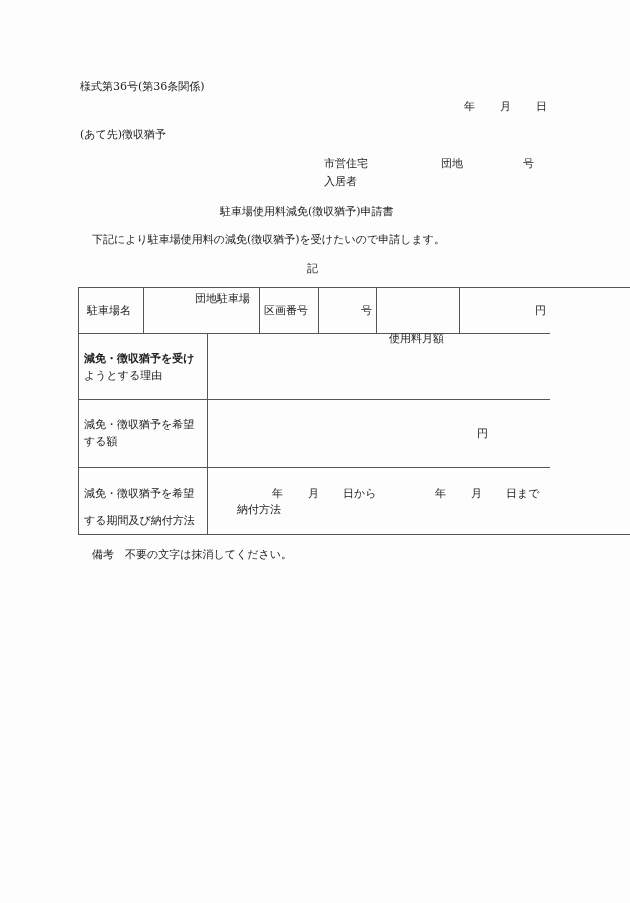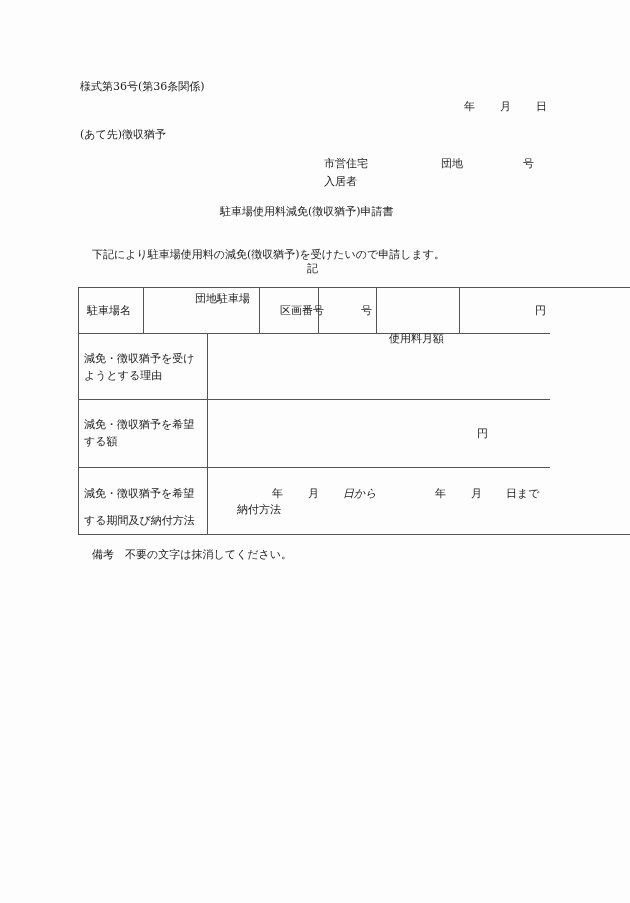--- a/index.html
+++ b/index.html
@@ -25,57 +25,57 @@
 
 <div class="abs" style="left:80px; top:128px;">(あて先)徴収猶予</div>
 
 <div class="abs" style="left:324px; top:157px;">市営住宅</div>
 <div class="abs" style="left:441px; top:157px;">団地</div>
 <div class="abs" style="left:523px; top:157px;">号</div>
 <div class="abs" style="left:324px; top:175px;">入居者</div>
 
 <div class="abs" style="left:220px; top:205px;">駐車場使用料減免(徴収猶予)申請書</div>
 
-<div class="abs" style="left:92px; top:233px;margin-top:15px;">下記により駐車場使用料の減免(徴収猶予)を受けたいので申請します。</div>
+<div class="abs" style="left:92px; top:233px;">下記により駐車場使用料の減免(徴収猶予)を受けたいので申請します。</div>
 
 <div class="abs" style="left:307px; top:262px;">記</div>
 
 <div class="tbl">
 
   <div class="hline" style="left:0; top:45px; width:471px;"></div>
   <div class="hline" style="left:0; top:111px; width:471px;"></div>
   <div class="hline" style="left:0; top:179px; width:471px;"></div>
 
   <div class="vline" style="left:64px; top:0; height:45px;"></div>
   <div class="vline" style="left:180px; top:0; height:45px;"></div>
   <div class="vline" style="left:239px; top:0; height:45px;"></div>
   <div class="vline" style="left:297px; top:0; height:45px;"></div>
   <div class="vline" style="left:380px; top:0; height:45px;"></div>
 
   <div class="vline" style="left:128px; top:45px; height:201px;"></div>
 
   <div class="cell" style="left:8px; top:14px;">駐車場名</div>
   <div class="cell" style="left:116px; top:2px;">団地駐車場</div>
-  <div class="cell" style="left:201px; top:14px;">区画番号</div>
+  <div class="cell" style="left:185px; top:14px;">区画番号</div>
   <div class="cell" style="left:282px; top:14px;">号</div>
   <div class="cell" style="left:310px; top:14px;margin-top:28px;">使用料月額</div>
   <div class="cell" style="left:456px; top:14px;">円</div>
 
-  <div class="cell" style="left:5px; top:62px;">減免・徴収猶予を受け</div>
+  <div class="cell" style="left:5px; top:62px;font-weight:bold;">減免・徴収猶予を受け</div>
   <div class="cell" style="left:5px; top:79px;">ようとする理由</div>
   <div class="cell" style="left:140px; top:70px;"></div>
 
   <div class="cell" style="left:5px; top:128px;">減免・徴収猶予を希望</div>
   <div class="cell" style="left:5px; top:145px;">する額</div>
   <div class="cell" style="left:398px; top:137px;">円</div>
 
   <div class="cell" style="left:5px; top:197px;">減免・徴収猶予を希望</div>
   <div class="cell" style="left:5px; top:224px;">する期間及び納付方法</div>
   <div class="cell" style="left:193px; top:197px;">年</div>
   <div class="cell" style="left:229px; top:197px;">月</div>
-  <div class="cell" style="left:264px; top:197px;font-style:italic;">日から</div>
+  <div class="cell" style="left:264px; top:197px;">日から</div>
   <div class="cell" style="left:356px; top:197px;">年</div>
   <div class="cell" style="left:392px; top:197px;">月</div>
   <div class="cell" style="left:427px; top:197px;">日まで</div>
   <div class="cell" style="left:158px; top:214px;font-family:Liberation Mono, monospace;">納付方法</div>
 </div>
 
 <div class="abs" style="left:92px; top:548px;">備考　不要の文字は抹消してください。</div>
 
 </body></html>

